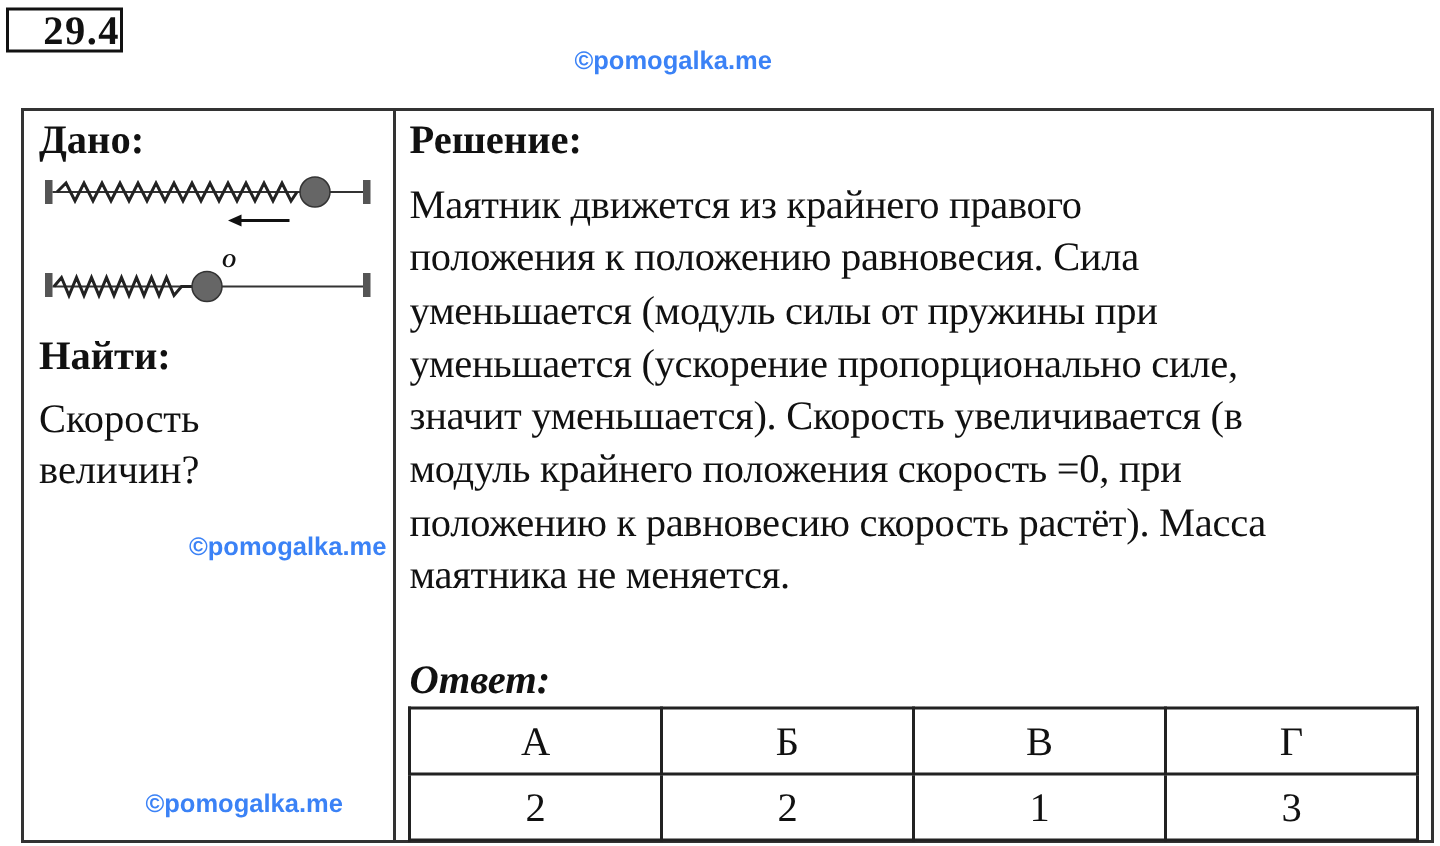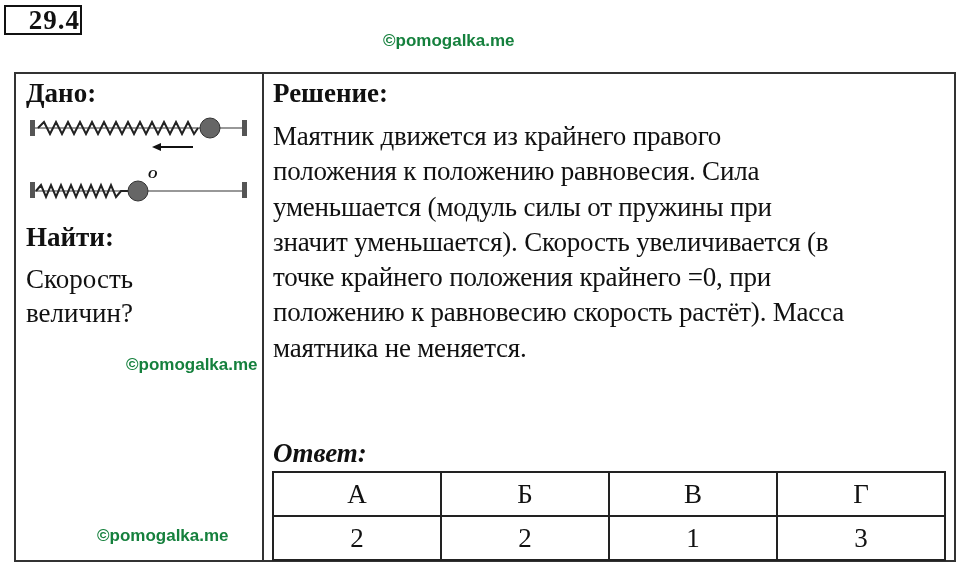--- a/index.html
+++ b/index.html
@@ -3,21 +3,21 @@
 <meta charset="utf-8">
 <style>
   html, body { margin: 0; padding: 0; background: #ffffff; }
   body { width: 960px; height: 564px; position: relative; overflow: hidden;
          font-family: "Liberation Serif", serif; color: #111; }
   .num-box { position: absolute; left: 4px; top: 5px; width: 78px; height: 30px;
              border: 2px solid #111; box-sizing: border-box;
              font-family: "Liberation Serif", serif; font-weight: bold; font-size: 27px;
              line-height: 26px; padding-left: 4px; letter-spacing: 1px; text-align: right; }
   .wm { position: absolute; font-family: "Liberation Sans", sans-serif; font-weight: bold;
-        font-size: 17px; color: #15803d; white-space: nowrap; }
+        font-size: 17px; color: #3b82f6; white-space: nowrap; }
   .outer { position: absolute; left: 14px; top: 72px; width: 942px; height: 490px;
            border: 2px solid #333; box-sizing: border-box; }
   .divider { position: absolute; left: 262px; top: 72px; width: 2px; height: 490px; background: #333; }
   .given-title { position: absolute; left: 26px; top: 78px; font-weight: bold; font-size: 27px; text-align: right; }
   .find-title { position: absolute; left: 26px; top: 222px; font-weight: bold; font-size: 27px; }
   .find-text { position: absolute; left: 26px; top: 262px; font-size: 27px; line-height: 34px; width: 230px; }
   .sol-title { position: absolute; left: 273px; top: 78px; font-weight: bold; font-size: 27px; }
   .sol-text { position: absolute; left: 273px; top: 119px; width: 680px; font-size: 27px; line-height: 35.3px;
               letter-spacing: -0.2px; }
   .sol-text div { white-space: nowrap; }
@@ -67,22 +67,23 @@
 </div>
 
 <div class="wm" style="left:126px; top:355px;">©pomogalka.me</div>
 <div class="wm" style="left:97px; top:526px;">©pomogalka.me</div>
 
 <div class="sol-title">Решение:</div>
 <div class="sol-text">
   <div>Маятник движется из крайнего правого</div>
   <div>положения к положению равновесия. Сила</div>
   <div>уменьшается (модуль силы от пружины при</div>
+  <div>уменьшается (ускорение пропорционально силе,</div>
   <div>значит уменьшается). Скорость увеличивается (в</div>
-  <div>точке крайнего положения крайнего =0, при</div>
+  <div>модуль крайнего положения скорость =0, при</div>
   <div>положению к равновесию скорость растёт). Масса</div>
   <div>маятника не меняется.</div>
 </div>
 
 <div class="ans-title">Ответ:</div>
 <table class="ans">
   <tbody>
       <tr>
     <td>А</td>
     <td>Б</td>

